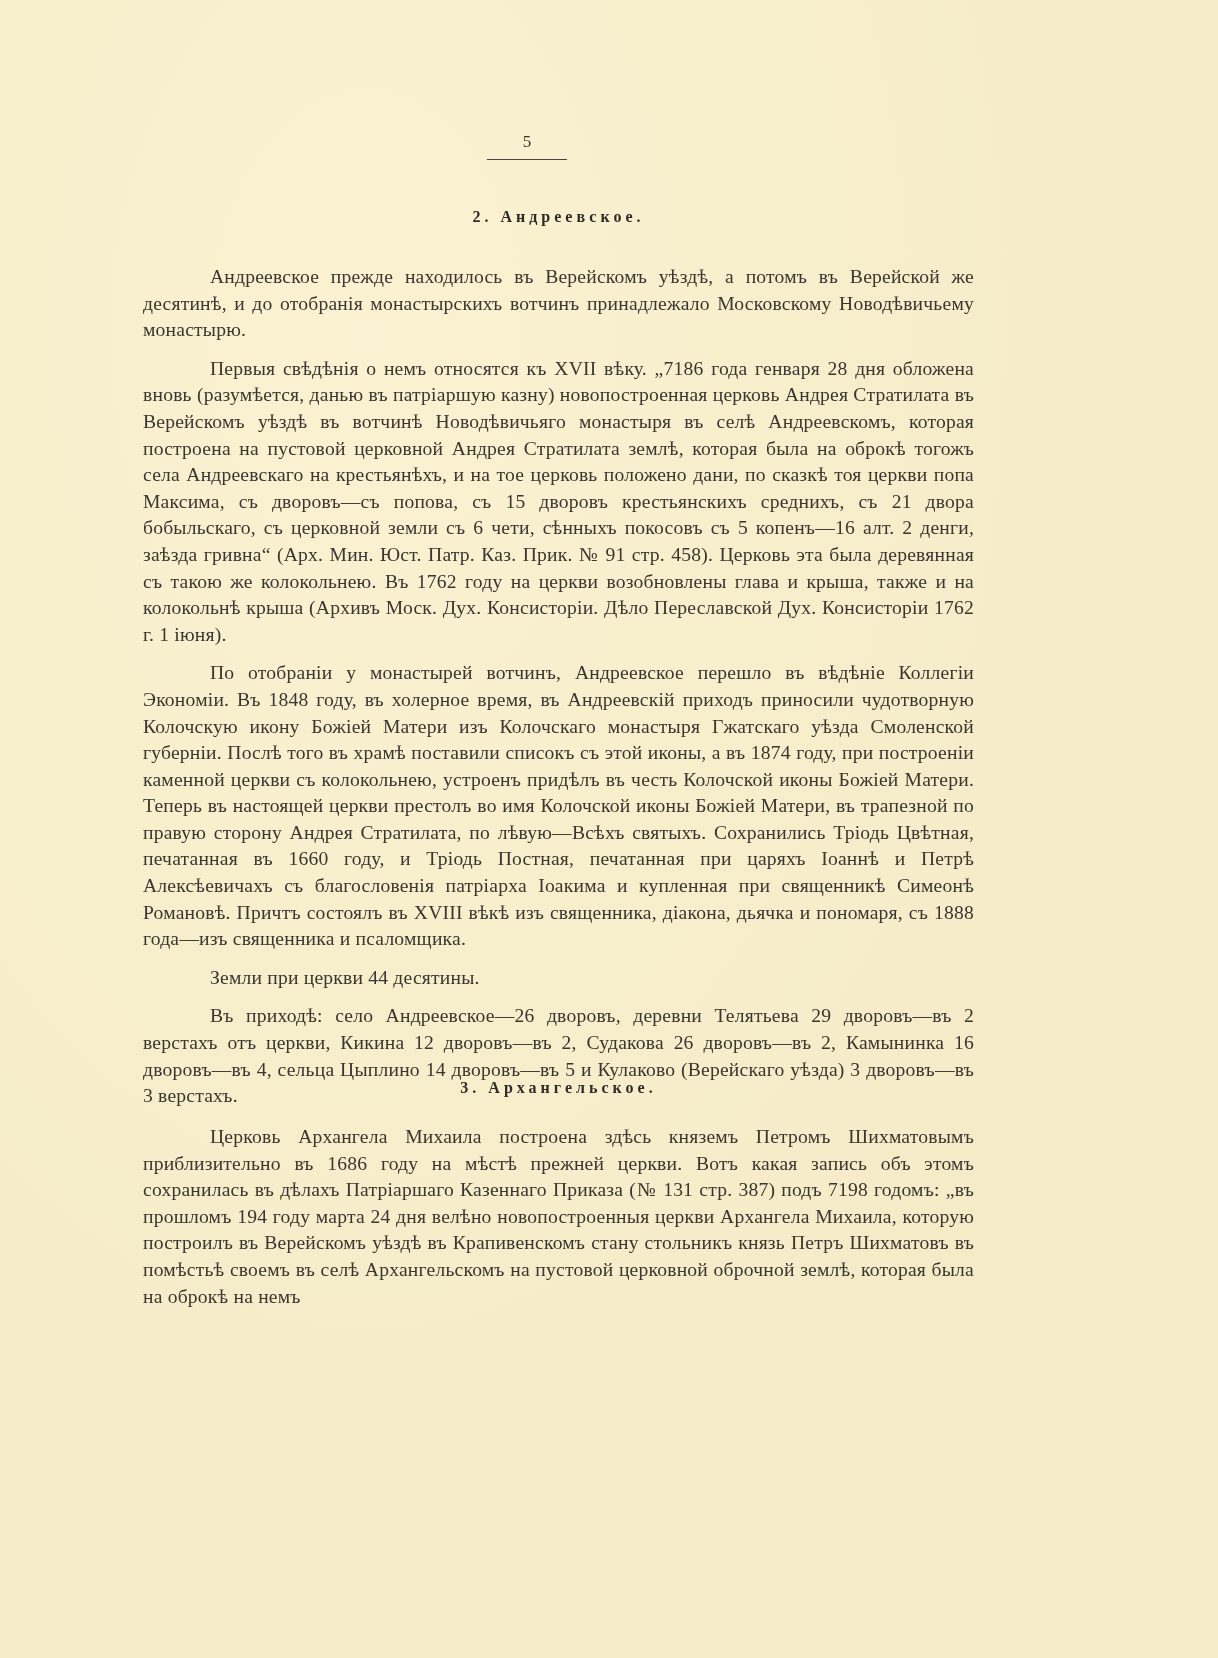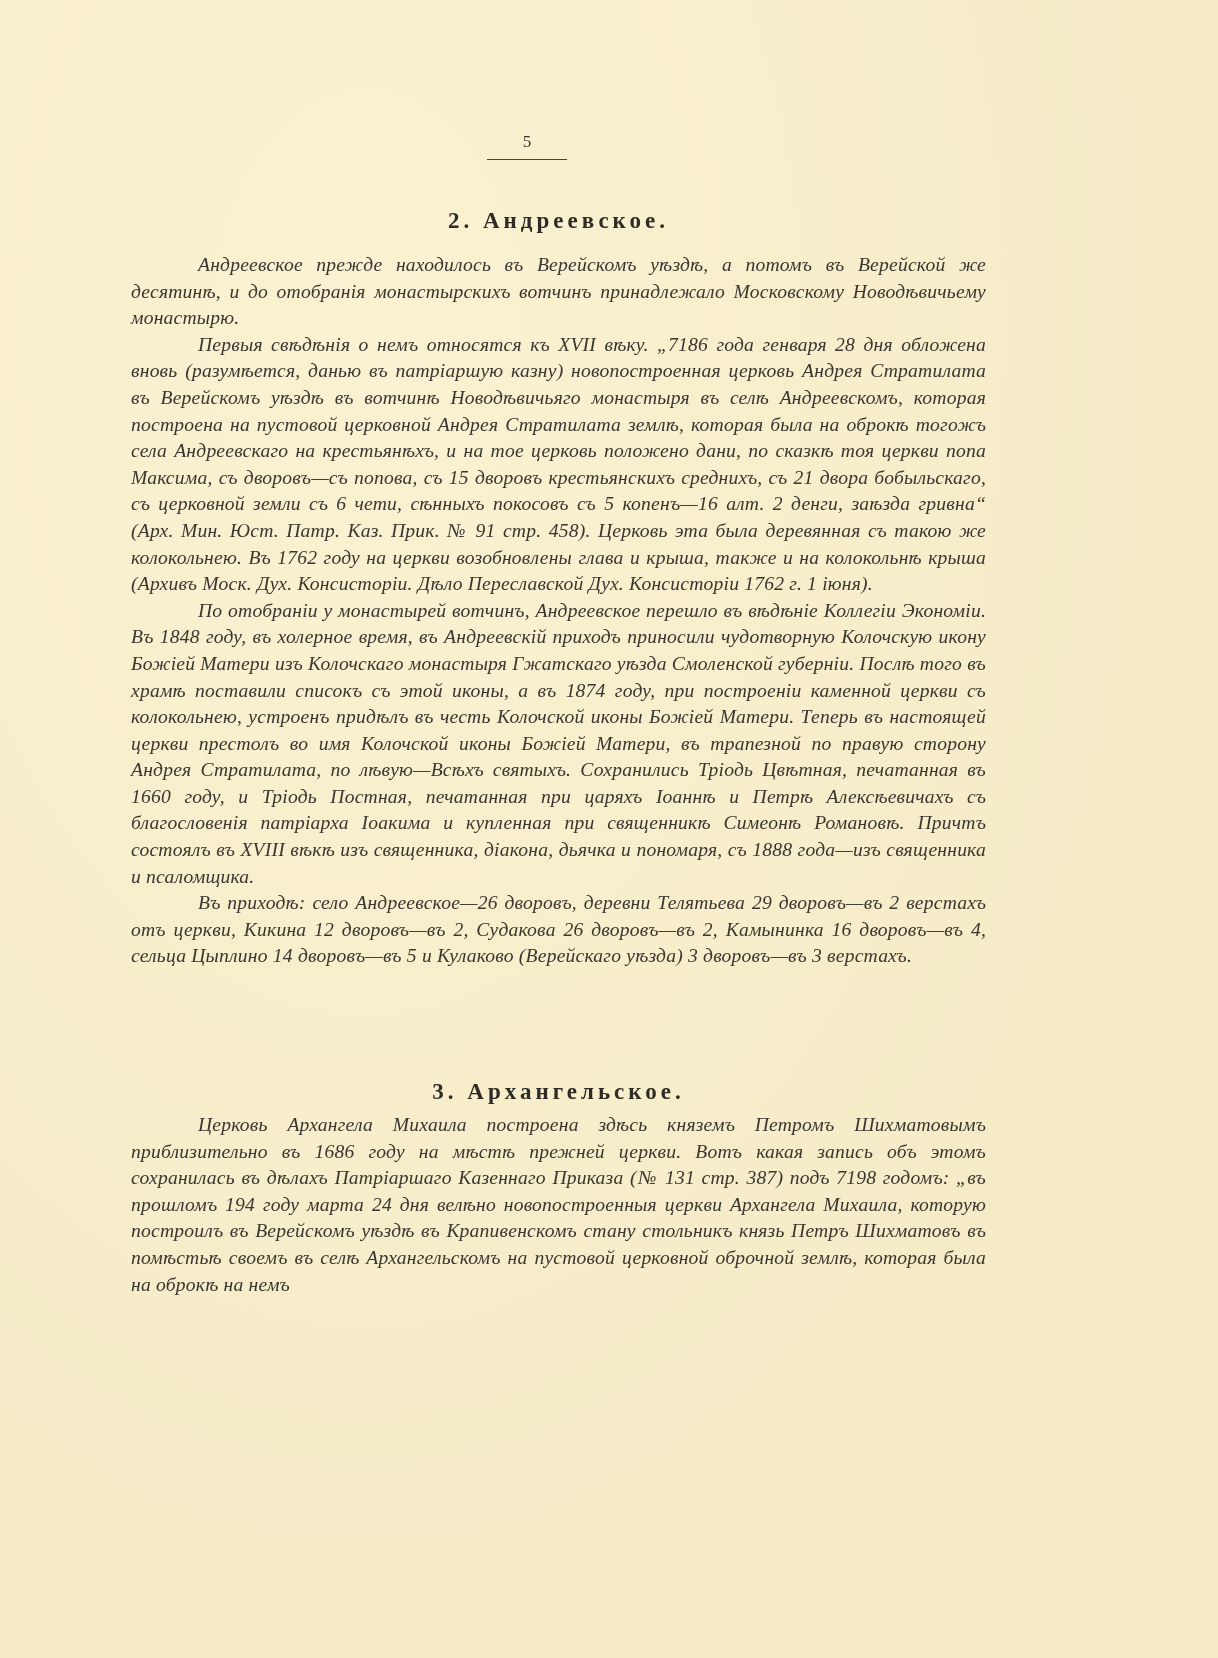--- a/index.html
+++ b/index.html
@@ -16,44 +16,45 @@
     text-align: center; font-size: 17px; line-height: 18px;
     font-family: "Liberation Serif", serif;
   }
   .page-rule {
     position: absolute; left: 487px; width: 80px; top: 159px;
     border-top: 1.5px solid #4a4540;
   }
   .section-heading {
     position: absolute; left: 131px; width: 855px; text-align: center;
     font-family: "Liberation Serif", serif; font-weight: bold;
-    font-size: 23px; letter-spacing: 4px; color: #2f2b26;
+    font-size: 16px; letter-spacing: 4px; color: #2f2b26;
   }
   .section-body {
     position: absolute; left: 131px; width: 855px;
     font-family: "Liberation Serif", serif;
     font-size: 19.6px; line-height: 26.6px; text-align: justify;
     letter-spacing: 0.2px;
   }
-  .section-body p { margin: 0; text-indent: 67px; hyphens: auto; font-style: italic; }
+  .section-body p { margin: 12px; text-indent: 67px; hyphens: auto; }
   #h1 { top: 208px; }
   #b1 { top: 252px; }
   #h2 { top: 1067px; margin-top: 12px; }
   #b2 { top: 1112px; }
 </style>
 </head>
 <body>
 
 <div class="page-number">5</div>
 <div class="page-rule"></div>
 
 <div class="section-heading" id="h1">2. Андреевское.</div>
 <div class="section-body" id="b1">
   <p>Андреевское прежде находилось въ Верейскомъ уѣздѣ, а потомъ въ Верейской же десятинѣ, и до отобранія монастырскихъ вотчинъ принадлежало Московскому Новодѣвичьему монастырю.</p>
   <p>Первыя свѣдѣнія о немъ относятся къ XVII вѣку. „7186 года генваря 28 дня обложена вновь (разумѣется, данью въ патріаршую казну) новопостроенная церковь Андрея Стратилата въ Верейскомъ уѣздѣ въ вотчинѣ Новодѣвичьяго монастыря въ селѣ Андреевскомъ, которая построена на пустовой церковной Андрея Стратилата землѣ, которая была на оброкѣ тогожъ села Андреевскаго на крестьянѣхъ, и на тое церковь положено дани, по сказкѣ тоя церкви попа Максима, съ дворовъ—съ попова, съ 15 дворовъ крестьянскихъ среднихъ, съ 21 двора бобыльскаго, съ церковной земли съ 6 чети, сѣнныхъ покосовъ съ 5 копенъ—16 алт. 2 денги, заѣзда гривна“ (Арх. Мин. Юст. Патр. Каз. Прик. № 91 стр. 458). Церковь эта была деревянная съ такою же колокольнею. Въ 1762 году на церкви возобновлены глава и крыша, также и на колокольнѣ крыша (Архивъ Моск. Дух. Консисторіи. Дѣло Переславской Дух. Консисторіи 1762 г. 1 іюня).</p>
   <p>По отобраніи у монастырей вотчинъ, Андреевское перешло въ вѣдѣніе Коллегіи Экономіи. Въ 1848 году, въ холерное время, въ Андреевскій приходъ приносили чудотворную Колочскую икону Божіей Матери изъ Колочскаго монастыря Гжатскаго уѣзда Смоленской губерніи. Послѣ того въ храмѣ поставили списокъ съ этой иконы, а въ 1874 году, при построеніи каменной церкви съ колокольнею, устроенъ придѣлъ въ честь Колочской иконы Божіей Матери. Теперь въ настоящей церкви престолъ во имя Колочской иконы Божіей Матери, въ трапезной по правую сторону Андрея Стратилата, по лѣвую—Всѣхъ святыхъ. Сохранились Тріодь Цвѣтная, печатанная въ 1660 году, и Тріодь Постная, печатанная при царяхъ Іоаннѣ и Петрѣ Алексѣевичахъ съ благословенія патріарха Іоакима и купленная при священникѣ Симеонѣ Романовѣ. Причтъ состоялъ въ XVIII вѣкѣ изъ священника, діакона, дьячка и пономаря, съ 1888 года—изъ священника и псаломщика.</p>
+  <p>Земли при церкви 44 десятины.</p>
   <p>Въ приходѣ: село Андреевское—26 дворовъ, деревни Телятьева 29 дворовъ—въ 2 верстахъ отъ церкви, Кикина 12 дворовъ—въ 2, Судакова 26 дворовъ—въ 2, Камынинка 16 дворовъ—въ 4, сельца Цыплино 14 дворовъ—въ 5 и Кулаково (Верейскаго уѣзда) 3 дворовъ—въ 3 верстахъ.</p>
 </div>
 
 <div class="section-heading" id="h2">3. Архангельское.</div>
 <div class="section-body" id="b2">
   <p>Церковь Архангела Михаила построена здѣсь княземъ Петромъ Шихматовымъ приблизительно въ 1686 году на мѣстѣ прежней церкви. Вотъ какая запись объ этомъ сохранилась въ дѣлахъ Патріаршаго Казеннаго Приказа (№ 131 стр. 387) подъ 7198 годомъ: „въ прошломъ 194 году марта 24 дня велѣно новопостроенныя церкви Архангела Михаила, которую построилъ въ Верейскомъ уѣздѣ въ Крапивенскомъ стану стольникъ князь Петръ Шихматовъ въ помѣстьѣ своемъ въ селѣ Архангельскомъ на пустовой церковной оброчной землѣ, которая была на оброкѣ на немъ</p>
 </div>
 
 </body></html>

